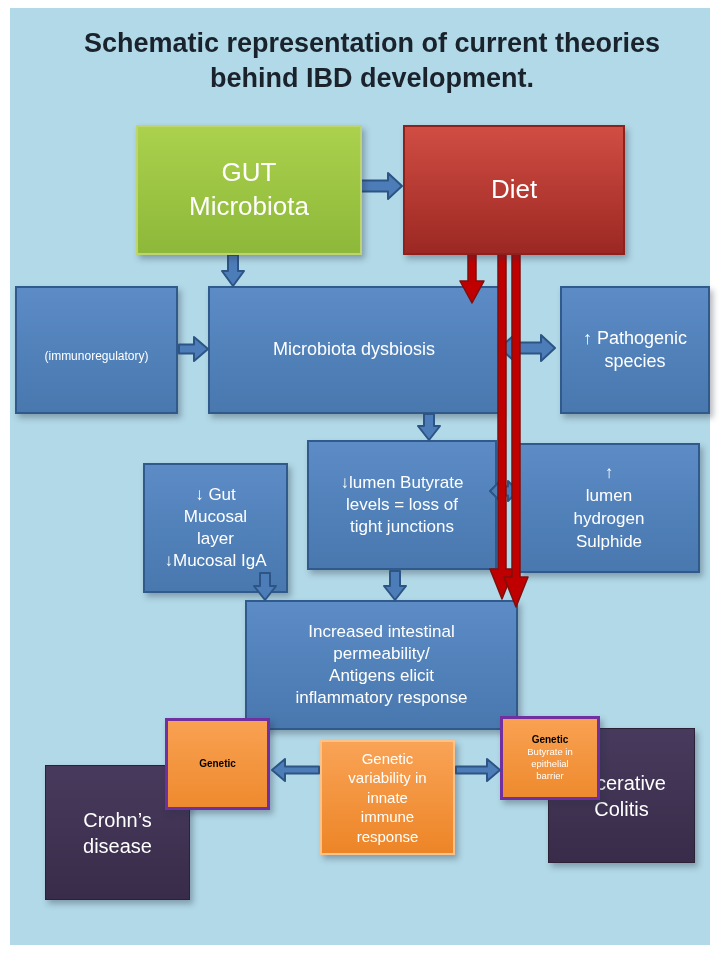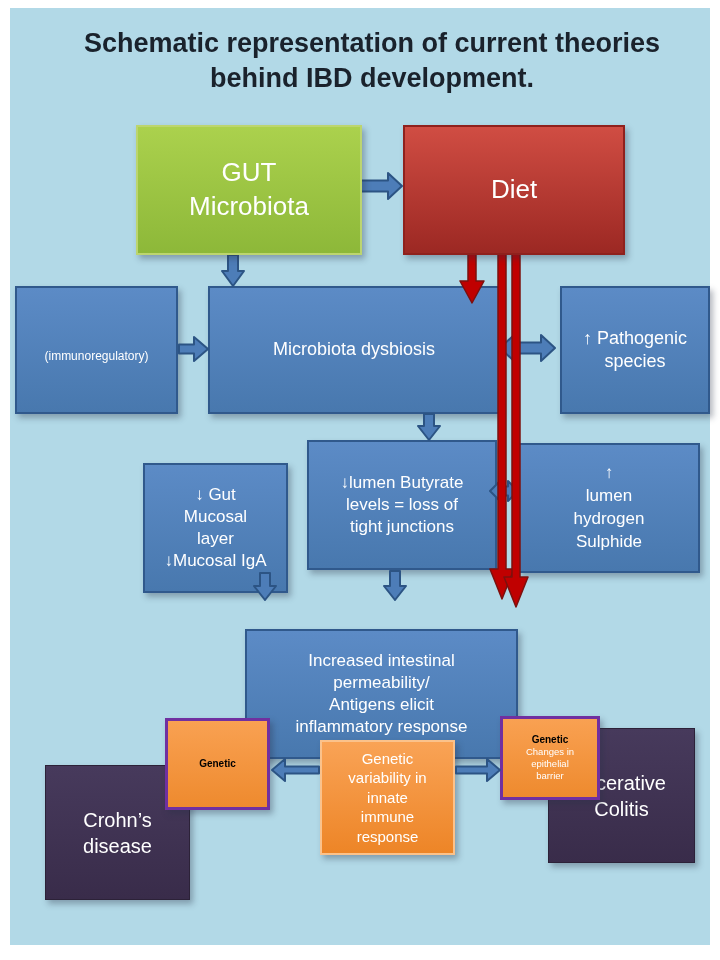--- a/index.html
+++ b/index.html
@@ -31,21 +31,21 @@
   .diet { left:403px; top:125px; width:222px; height:130px; font-size:26px;
           background:linear-gradient(#d04d43,#9c2823); border:2px solid #8f211d; z-index:5; }
   .bluebox { background:linear-gradient(#5c8bc6,#4878ae); border:2px solid #30598c; }
   .commensal  { left:15px;  top:286px; width:163px; height:128px; font-size:18px; }
   .commensal .sub { font-size:12px; margin-top:14px; }
   .dysbiosis  { left:208px; top:286px; width:292px; height:128px; font-size:18px; }
   .pathogenic { left:560px; top:286px; width:150px; height:128px; font-size:18px; }
   .mucosal    { left:143px; top:463px; width:145px; height:130px; font-size:17px; }
   .butyrate   { left:300px; top:440px; width:190px; height:130px; font-size:17px;margin-left:7px; }
   .hydrogen   { left:518px; top:443px; width:182px; height:130px; font-size:17px; line-height:1.35; }
-  .permeability { left:245px; top:600px; width:273px; height:130px; font-size:17px;margin-top:29px; }
+  .permeability { left:245px; top:600px; width:273px; height:130px; font-size:17px; }
   .orange-small { background:linear-gradient(#f9a152,#ee8a2e); border:3px solid #7030a0; z-index:3; line-height:1.25; }
   .o-left  { left:165px; top:718px; width:105px; height:92px; }
   .o-right { left:500px; top:716px; width:100px; height:84px; }
   .orange-small .head { font-size:10px; font-weight:bold; color:#000; }
   .orange-small .body { font-size:9.5px; }
   .o-center { left:320px; top:740px; width:135px; height:115px; font-size:15px;
               background:linear-gradient(#f9a356,#ed8527); border:2px solid #fbc28b; z-index:3; }
   .purple { background:linear-gradient(#473a5c,#392c4a); border:1px solid #2c2238; font-size:20px; }
   .crohns { left:45px;  top:765px; width:145px; height:135px; }
   .ulcer  { left:548px; top:728px; width:147px; height:135px; }
@@ -92,21 +92,21 @@
 <div class="box orange-small o-left">
   <span class="head txt">Genetic</span>
 </div>
 <div class="box o-center">Genetic
 variability in
 innate
 immune
 response</div>
 <div class="box orange-small o-right">
   <span class="head txt">Genetic</span>
-  <span class="body txt">Changes in
+  <span class="body txt">Butyrate in
 epithelial
 barrier</span>
 </div>
 
 <div class="box purple crohns">Crohn’s
 disease</div>
 <div class="box purple ulcer">Ulcerative
 Colitis</div>
 
 <div class="arrow" style="left:345px; top:171px;">

